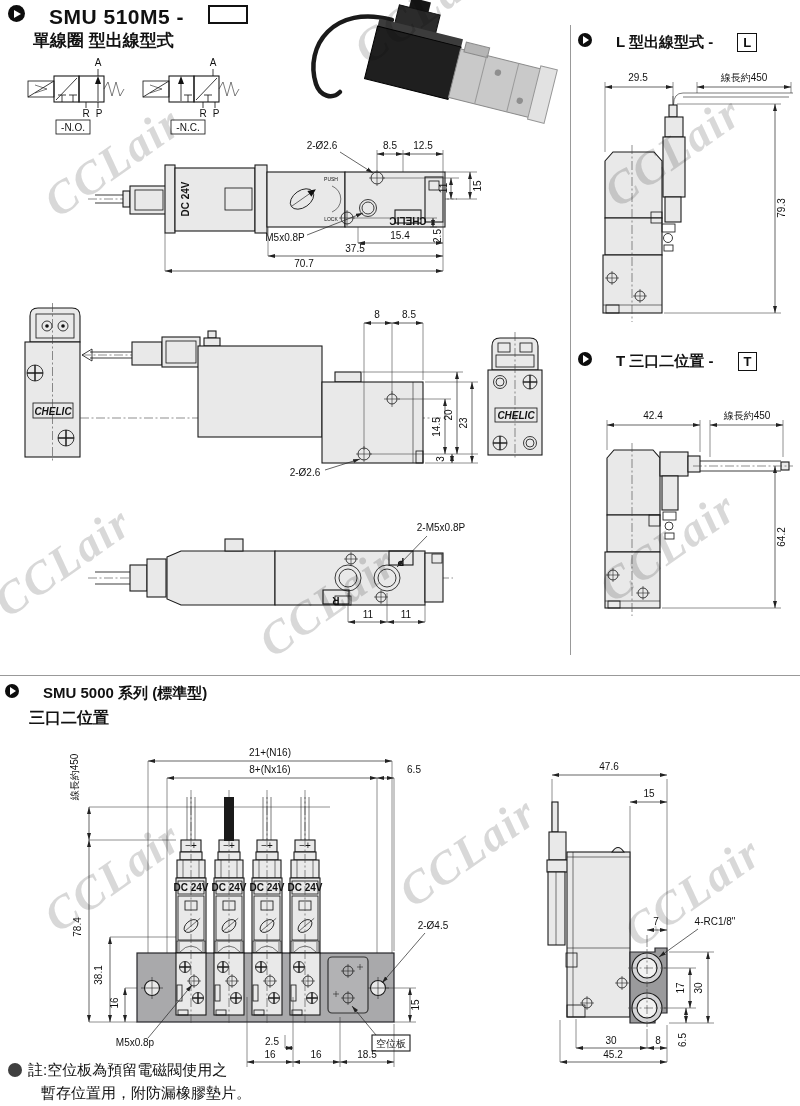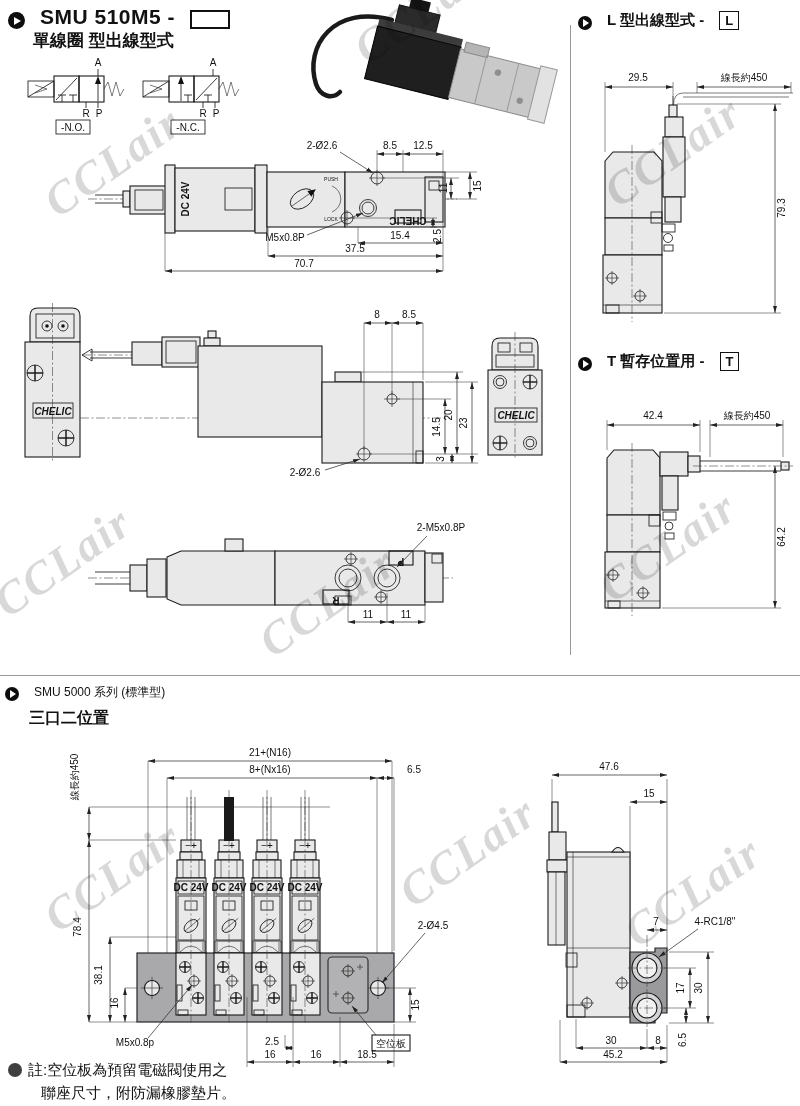--- a/index.html
+++ b/index.html
@@ -16,24 +16,24 @@
 .t{fill:none;stroke:#222;stroke-width:.6}
 .ext{stroke:#333;stroke-width:.55;fill:none}
 .dim,.leader{stroke:#222;stroke-width:.7;fill:none}
 .cl{stroke:#444;stroke-width:.6;stroke-dasharray:9 2.5 2 2.5;fill:none}
 .blt{width:17px;height:17px;border-radius:50%;background:#0d0d0d;display:inline-flex;
  align-items:center;justify-content:center;flex:none}
 .blt::after{content:"";border-left:7px solid #fff;border-top:4px solid transparent;
  border-bottom:4px solid transparent;margin-left:2px}
 .blt.s{width:14px;height:14px}
 .blt.s::after{border-left-width:6px}
-.hrow{display:flex;align-items:flex-end;gap:15px}
+.hrow{display:flex;align-items:flex-start;gap:24px}
 .h1t{font-size:21px;font-weight:bold;letter-spacing:.5px}
 .h2t{font-size:15px;font-weight:bold}
-.h3t{font-size:12px;font-weight:normal}
+.h3t{font-size:15px;font-weight:bold}
 .codebox{border:1.8px solid #111;font-size:13px;font-weight:bold;
  padding:0 5px;line-height:17px;display:inline-block}
 .emptybox{width:40px;height:19px;border:2.4px solid #111;display:inline-block}
 .sub{font-size:17px;font-weight:bold}
 .sub2{font-size:16px;font-weight:bold}
 .notetxt{font-size:15px}
 .wm{position:absolute;font:italic 700 46px "Liberation Serif",serif;color:#cfcfcf;
  transform:rotate(-35deg);mix-blend-mode:multiply;opacity:.8;
  pointer-events:none;z-index:6;letter-spacing:2px;white-space:nowrap}
 .divline{background:#999}
@@ -352,21 +352,21 @@
   <line class="leader" x1="342" y1="41" x2="312" y2="72" marker-end="url(#ae4)"></line>
   <line class="ext" x1="263" y1="98" x2="263" y2="127"></line>
     <line class="ext" x1="302" y1="98" x2="302" y2="127"></line>
     <line class="ext" x1="340" y1="110" x2="340" y2="127"></line>
   <line class="dim" x1="263" y1="127" x2="302" y2="127" marker-end="url(#ae4)" marker-start="url(#as4)"></line>
     <text x="283" y="123" text-anchor="middle">11</text>
   <line class="dim" x1="302" y1="127" x2="340" y2="127" marker-end="url(#ae4)" marker-start="url(#as4)"></line>
     <text x="321" y="123" text-anchor="middle">11</text>
 </svg>
 
-<div class="abs hrow" style="left:578px;top:11px">
+<div class="abs hrow" style="left:578px;top:33px">
   <span class="blt s"></span>
   <span class="h2t">L 型出線型式 -</span>
   <span class="codebox">L</span>
 </div>
 <svg style="left:575px;top:60px" width="225" height="290" viewBox="0 0 225 290">
     <defs>
       <marker id="ae5" markerWidth="8" markerHeight="5" refX="7" refY="2.5" orient="auto" markerUnits="userSpaceOnUse">
         <path d="M0,0.5 L7,2.5 L0,4.5 Z" fill="#222"></path>
       </marker>
       <marker id="as5" markerWidth="8" markerHeight="5" refX="7" refY="2.5" orient="auto-start-reverse" markerUnits="userSpaceOnUse">
@@ -409,21 +409,21 @@
       <line x1="65" y1="229" x2="65" y2="243" class="t"></line>
     </g>
   <line class="ext" x1="102" y1="44" x2="206" y2="44"></line>
     <line class="ext" x1="89" y1="253" x2="206" y2="253"></line>
   <line class="dim" x1="200" y1="44" x2="200" y2="253" marker-end="url(#ae5)" marker-start="url(#as5)"></line>
   <text transform="translate(210,148) rotate(-90)" text-anchor="middle">79.3</text>
 </svg>
 
 <div class="abs hrow" style="left:578px;top:352px">
   <span class="blt s"></span>
-  <span class="h2t">T 暫存位置用 -</span>
+  <span class="h2t">T 三口二位置 -</span>
   <span class="codebox">T</span>
 </div>
 <svg style="left:575px;top:395px" width="225" height="250" viewBox="0 0 225 250">
     <defs>
       <marker id="ae6" markerWidth="8" markerHeight="5" refX="7" refY="2.5" orient="auto" markerUnits="userSpaceOnUse">
         <path d="M0,0.5 L7,2.5 L0,4.5 Z" fill="#222"></path>
       </marker>
       <marker id="as6" markerWidth="8" markerHeight="5" refX="7" refY="2.5" orient="auto-start-reverse" markerUnits="userSpaceOnUse">
         <path d="M0,0.5 L7,2.5 L0,4.5 Z" fill="#222"></path>
       </marker>
@@ -675,13 +675,13 @@
   <line class="dim" x1="107" y1="293" x2="127" y2="293" marker-end="url(#ae8)" marker-start="url(#as8)"></line>
   <text x="118" y="289" text-anchor="middle">8</text>
   <line class="ext" x1="20" y1="265" x2="20" y2="307"></line>
     <line class="ext" x1="127" y1="270" x2="127" y2="307"></line>
   <line class="dim" x1="20" y1="307" x2="127" y2="307" marker-end="url(#ae8)" marker-start="url(#as8)"></line>
   <text x="73" y="303" text-anchor="middle">45.2</text>
 </svg>
 
 <div class="abs" style="left:8px;top:1063px;width:14px;height:14px;border-radius:50%;background:#3f3f3f"></div>
 <div class="abs notetxt" style="left:28px;top:1061px">註:空位板為預留電磁閥使用之</div>
-<div class="abs notetxt" style="left:41px;top:1084px">聯座尺寸，附防漏橡膠墊片。</div>
+<div class="abs notetxt" style="left:41px;top:1084px">暫存位置用，附防漏橡膠墊片。</div>
 
 </body></html>

